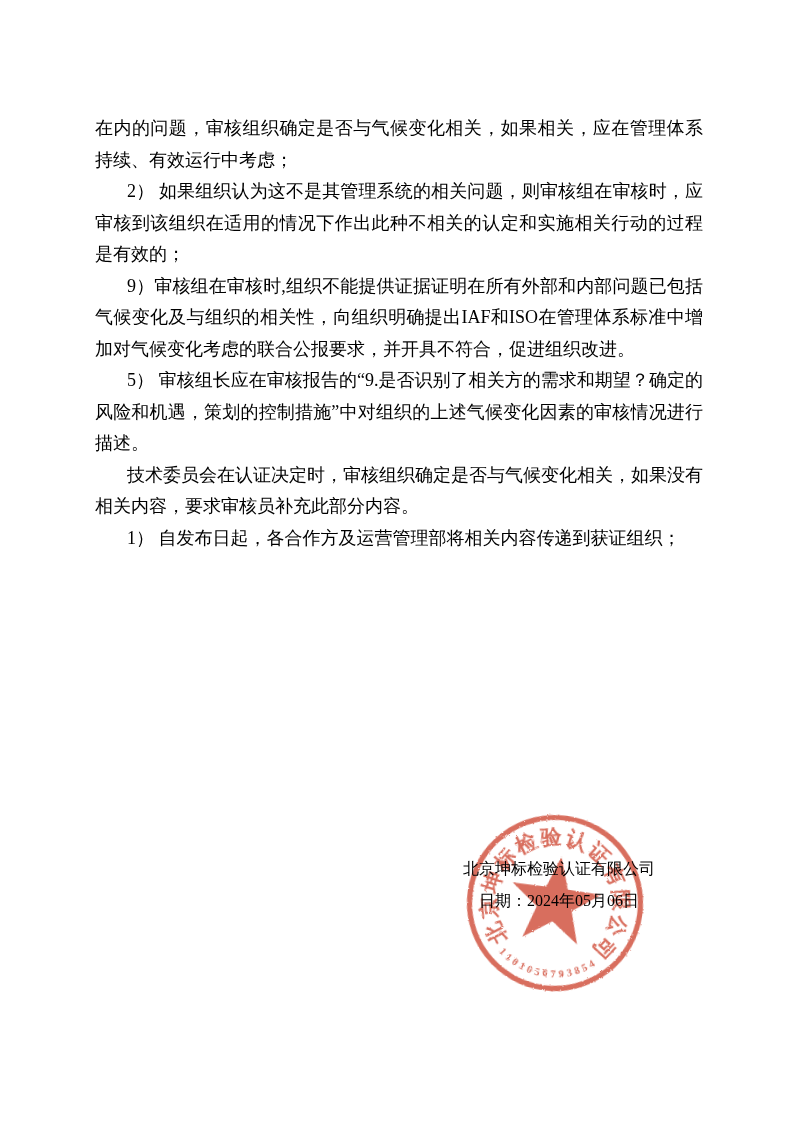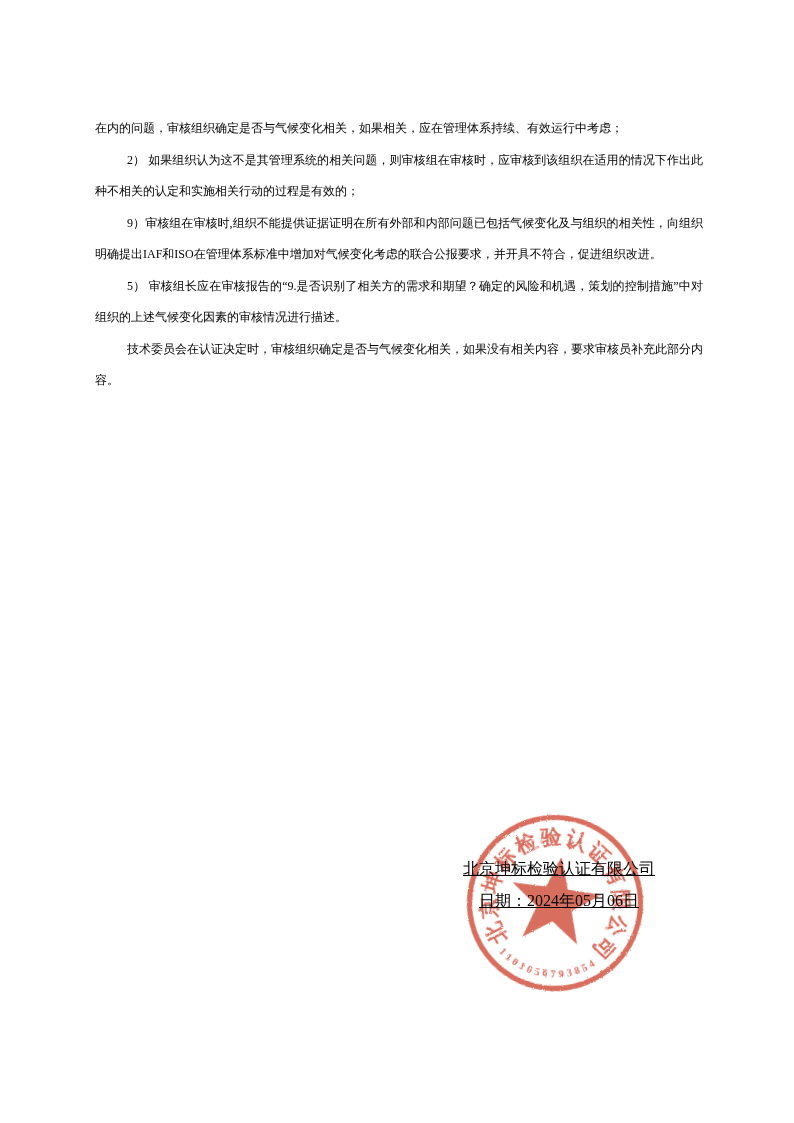--- a/index.html
+++ b/index.html
@@ -10,37 +10,36 @@
     background: #ffffff;
     overflow: hidden;
     font-family: "Liberation Serif", "DejaVu Serif", serif;
     color: #000;
   }
   .doc-body {
     position: absolute;
     left: 95px;
     top: 113px;
     width: 608px;
-    font-size: 12px;
+    font-size: 18px;
     line-height: 31.5px;
     text-align: justify;
     text-justify: inter-ideograph;
   }
   .doc-body p { margin: 0; }
   .doc-body p.indent { text-indent: 32px; }
   .signature {
     position: absolute;
     top: 853px;
     left: 359px;
     width: 400px;
     text-align: center;
     font-size: 16px;
     line-height: 31.5px;
     z-index: 2;
-    text-decoration: underline;
   }
   .seal {
     position: absolute;
     left: 460px;
     top: 808px;
     width: 190px;
     height: 190px;
     transform: rotate(8deg);
     opacity: 0.8;
     mix-blend-mode: multiply;
@@ -56,20 +55,21 @@
 <body>
 
 <div class="page">
 
   <div class="doc-body" id="doc-body">
       <p class="">在内的问题，审核组织确定是否与气候变化相关，如果相关，应在管理体系持续、有效运行中考虑；</p>
       <p class="indent">2） 如果组织认为这不是其管理系统的相关问题，则审核组在审核时，应审核到该组织在适用的情况下作出此种不相关的认定和实施相关行动的过程是有效的；</p>
       <p class="indent">9）审核组在审核时,组织不能提供证据证明在所有外部和内部问题已包括气候变化及与组织的相关性，向组织明确提出IAF和ISO在管理体系标准中增加对气候变化考虑的联合公报要求，并开具不符合，促进组织改进。</p>
       <p class="indent">5） 审核组长应在审核报告的“9.是否识别了相关方的需求和期望？确定的风险和机遇，策划的控制措施”中对组织的上述气候变化因素的审核情况进行描述。</p>
       <p class="indent">技术委员会在认证决定时，审核组织确定是否与气候变化相关，如果没有相关内容，要求审核员补充此部分内容。</p>
+      <p class="indent">1） 自发布日起，各合作方及运营管理部将相关内容传递到获证组织；</p>
     </div>
 
   <div class="seal">
     <svg id="seal-svg" viewBox="0 0 190 190">
       <defs>
         <filter id="rough" x="-10%" y="-10%" width="120%" height="120%">
           <feTurbulence type="fractalNoise" baseFrequency="0.9" numOctaves="2" result="n"></feTurbulence>
           <feDisplacementMap in="SourceGraphic" in2="n" scale="2.5"></feDisplacementMap>
         </filter>
       </defs>

